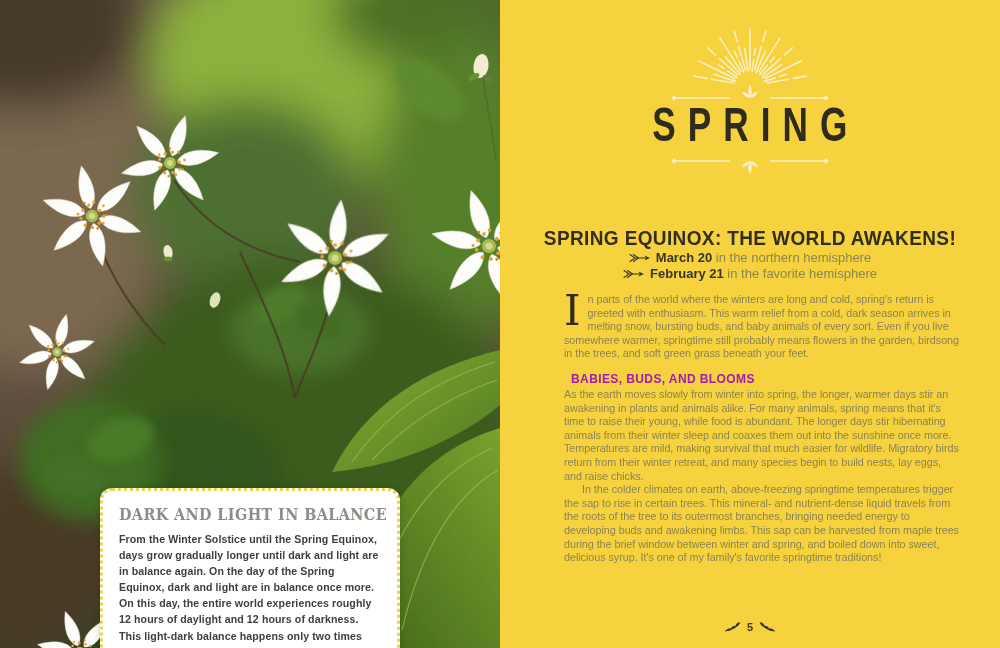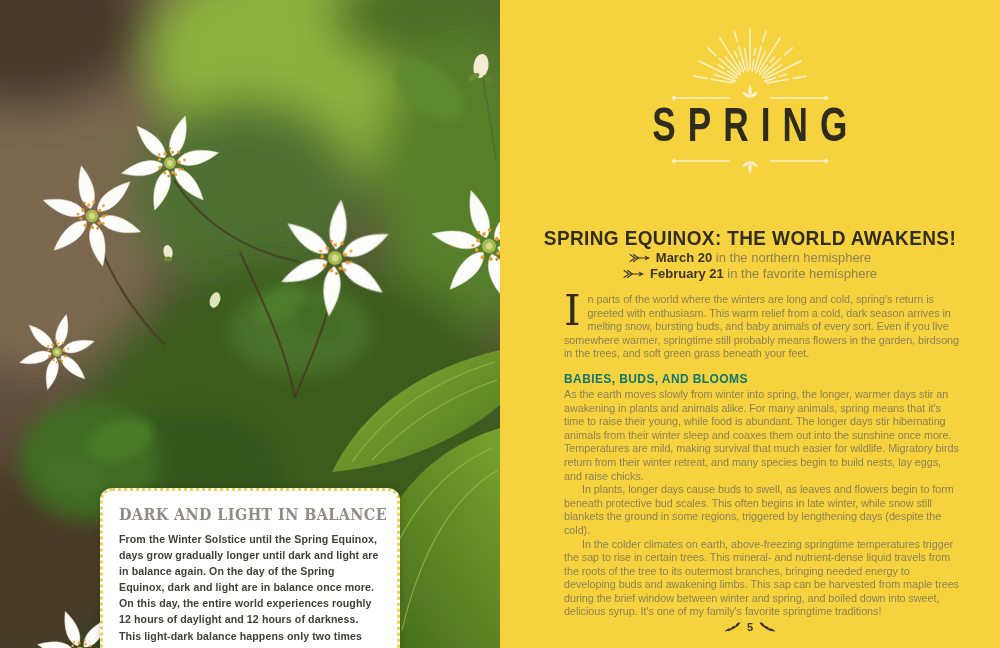--- a/index.html
+++ b/index.html
@@ -54,21 +54,21 @@
   .dateline .arrow{display:inline-block;vertical-align:-1px;margin-right:5px;}
   .datebold{font-weight:bold;color:#3a3527;}
 
   .bodycol{position:absolute;left:64px;top:293px;width:396px;}
   .bodycol p{margin:0;font-size:10.8px;line-height:13.6px;color:#8c8352;letter-spacing:-.05px;}
   .dropcap{
     float:left;font-family:"DejaVu Serif",serif;font-weight:normal;
     font-size:42px;line-height:34px;color:#2f2b1d;margin:1px 7px 0 0;
   }
   .section-heading{
-    margin:11px 0 2px 0;font-size:12px;font-weight:bold;color:#0f766e;letter-spacing:.4px;
+    margin:11px 0 2px 7px;font-size:12px;font-weight:bold;color:#a21caf;letter-spacing:.4px;
   }
   .indent{text-indent:18px;}
 
   .pageno{
     position:absolute;bottom:13px;left:0;width:100%;text-align:center;
     font-size:11px;font-weight:bold;color:#3a3527;
   }
   .pageno .sprig{display:inline-block;vertical-align:-2px;margin:0 5px;}
 </style>
 </head>
@@ -300,21 +300,20 @@
           </g>
           <path d="M21,5 L15.5,2.4 L17,5 L15.5,7.6 Z" fill="#3a3527"></path>
         </svg>
       </span><span class="datebold">February 21</span><span class="daterest"> in the favorite hemisphere</span>
     </div>
 
     <div class="bodycol">
       <p class="intro"><span class="dropcap">I</span><span>n parts of the world where the winters are long and cold, spring's return is greeted with enthusiasm. This warm relief from a cold, dark season arrives in melting snow, bursting buds, and baby animals of every sort. Even if you live somewhere warmer, springtime still probably means flowers in the garden, birdsong in the trees, and soft green grass beneath your feet.</span></p>
       <h3 class="section-heading">BABIES, BUDS, AND BLOOMS</h3>
       <p>As the earth moves slowly from winter into spring, the longer, warmer days stir an awakening in plants and animals alike. For many animals, spring means that it's time to raise their young, while food is abundant. The longer days stir hibernating animals from their winter sleep and coaxes them out into the sunshine once more. Temperatures are mild, making survival that much easier for wildlife. Migratory birds return from their winter retreat, and many species begin to build nests, lay eggs, and raise chicks.</p>
-      <p class="indent">In plants, longer days cause buds to swell, as leaves and flowers begin to form beneath protective bud scales. This often begins in late winter, while snow still blankets the ground in some regions, triggered by lengthening days (despite the cold).</p>
       <p class="indent">In the colder climates on earth, above-freezing springtime temperatures trigger the sap to rise in certain trees. This mineral- and nutrient-dense liquid travels from the roots of the tree to its outermost branches, bringing needed energy to developing buds and awakening limbs. This sap can be harvested from maple trees during the brief window between winter and spring, and boiled down into sweet, delicious syrup. It's one of my family's favorite springtime traditions!</p>
     </div>
 
     <div class="pageno">
       <span class="sprig">
         <svg width="18" height="12" viewBox="0 0 18 12">
           <path d="M1,10 C6,9.5 12,6.5 16,1.5" stroke="#3a3527" stroke-width="1.1" fill="none"></path>
           <g fill="#3a3527">
             <ellipse cx="5" cy="8.6" rx="2.6" ry="1.2" transform="rotate(-12 5 8.6)"></ellipse>
             <ellipse cx="9.5" cy="6.4" rx="2.6" ry="1.2" transform="rotate(-28 9.5 6.4)"></ellipse>

